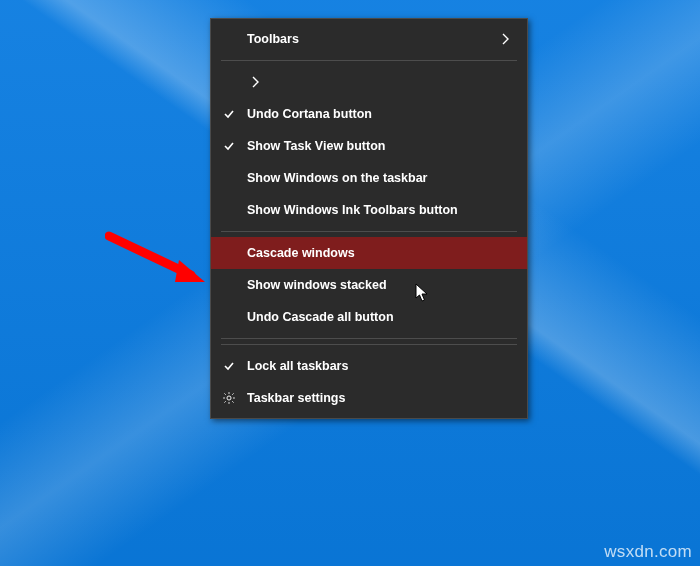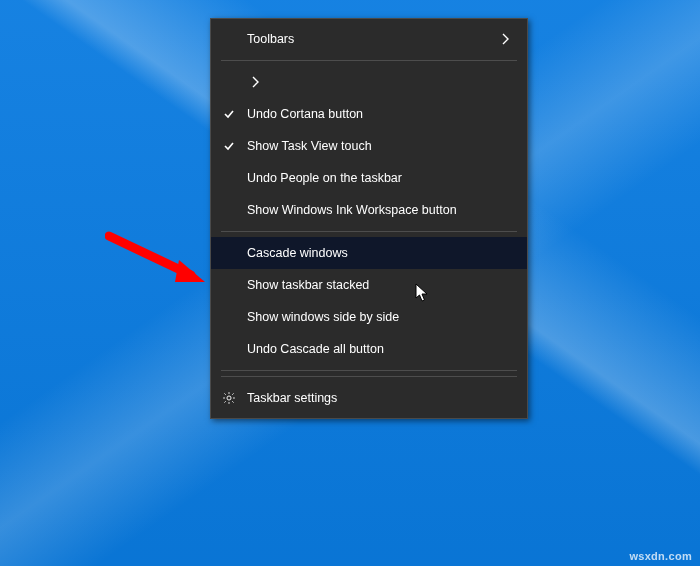--- a/index.html
+++ b/index.html
@@ -14,47 +14,47 @@
     position: absolute; inset: 0;
     background:
       linear-gradient(35deg, rgba(255,255,255,0) 55%, rgba(255,255,255,0.25) 58%, rgba(255,255,255,0) 70%),
       linear-gradient(-35deg, rgba(255,255,255,0) 40%, rgba(255,255,255,0.18) 50%, rgba(255,255,255,0) 60%),
       linear-gradient(0deg, rgba(0,0,0,0.05), rgba(255,255,255,0.05)),
       #0a7be0;
   }
   .watermark {
     position: absolute;
     right: 8px; bottom: 4px;
-    font-size: 11px;
+    font-size: 17px;
     color: rgba(255,255,255,0.75);
     font-family: Arial, sans-serif;
     letter-spacing: 0.3px;
-    font-weight: bold;
   }
 
   .context-menu {
     position: absolute;
     left: 210px; top: 18px;
     width: 318px;
     background: #2b2b2b;
     border: 1px solid #4a4a4a;
     box-shadow: 2px 2px 6px rgba(0,0,0,0.5);
     color: #ffffff;
     font-size: 12.5px;
     padding: 4px 0;
   }
   .menu-item {
     display: flex;
     align-items: center;
     height: 32px;
     padding: 0 14px 0 0;
     position: relative;
     cursor: default;
-  }
-  .menu-item.hovered { background: #0f172a; justify-content: flex-end; }
+    font-weight: bold;
+  }
+  .menu-item.hovered { background: #7f1d1d; justify-content: flex-end; }
   .icon-col {
     width: 36px;
     display: flex;
     align-items: center;
     justify-content: center;
     flex-shrink: 0;
   }
   .label { flex: 1; white-space: nowrap; }
   .sub-arrow {
     flex-shrink: 0;
@@ -120,62 +120,66 @@
     </span>
     <span class="label">Undo Cortana button</span>
   </div>
 
   <div class="menu-item">
     <span class="icon-col check-icon">
       <svg width="12" height="12" viewBox="0 0 12 12">
           <path d="M2 6 L5 9 L10 3" stroke="#ffffff" stroke-width="1.6" fill="none"></path>
         </svg>
     </span>
-    <span class="label">Show Task View touch</span>
-  </div>
-
-  <div class="menu-item">
-    <span class="icon-col"></span>
-    <span class="label">Undo People on the taskbar</span>
-  </div>
-
-  <div class="menu-item">
-    <span class="icon-col"></span>
-    <span class="label">Show Windows Ink Workspace button</span>
+    <span class="label">Show Task View button</span>
+  </div>
+
+  <div class="menu-item">
+    <span class="icon-col"></span>
+    <span class="label">Show Windows on the taskbar</span>
+  </div>
+
+  <div class="menu-item">
+    <span class="icon-col"></span>
+    <span class="label">Show Windows Ink Toolbars button</span>
   </div>
 
 
   <div class="separator"></div>
 
   <div class="menu-item hovered">
     <span class="icon-col"></span>
     <span class="label">Cascade windows</span>
   </div>
 
   <div class="menu-item">
     <span class="icon-col"></span>
-    <span class="label">Show taskbar stacked</span>
-  </div>
-
-  <div class="menu-item">
-    <span class="icon-col"></span>
-    <span class="label">Show windows side by side</span>
-  </div>
+    <span class="label">Show windows stacked</span>
+  </div>
+
 
 
   <div class="menu-item">
     <span class="icon-col"></span>
     <span class="label">Undo Cascade all button</span>
   </div>
 
   <div class="separator"></div>
 
 
   <div class="separator"></div>
 
+  <div class="menu-item">
+    <span class="icon-col check-icon">
+      <svg width="12" height="12" viewBox="0 0 12 12">
+          <path d="M2 6 L5 9 L10 3" stroke="#ffffff" stroke-width="1.6" fill="none"></path>
+        </svg>
+    </span>
+    <span class="label">Lock all taskbars</span>
+  </div>
 
   <div class="menu-item">
     <span class="icon-col gear-icon">
       <svg width="14" height="14" viewBox="0 0 24 24">
         <path fill="none" stroke="#ffffff" stroke-width="1.6" d="M12 8.5a3.5 3.5 0 1 0 0 7 3.5 3.5 0 0 0 0-7z"></path>
         <path fill="none" stroke="#ffffff" stroke-width="1.6" d="M12 2v3M12 19v3M4.2 4.2l2.1 2.1M17.7 17.7l2.1 2.1M2 12h3M19 12h3M4.2 19.8l2.1-2.1M17.7 6.3l2.1-2.1"></path>
       </svg>
     </span>
     <span class="label">Taskbar settings</span>
   </div>

